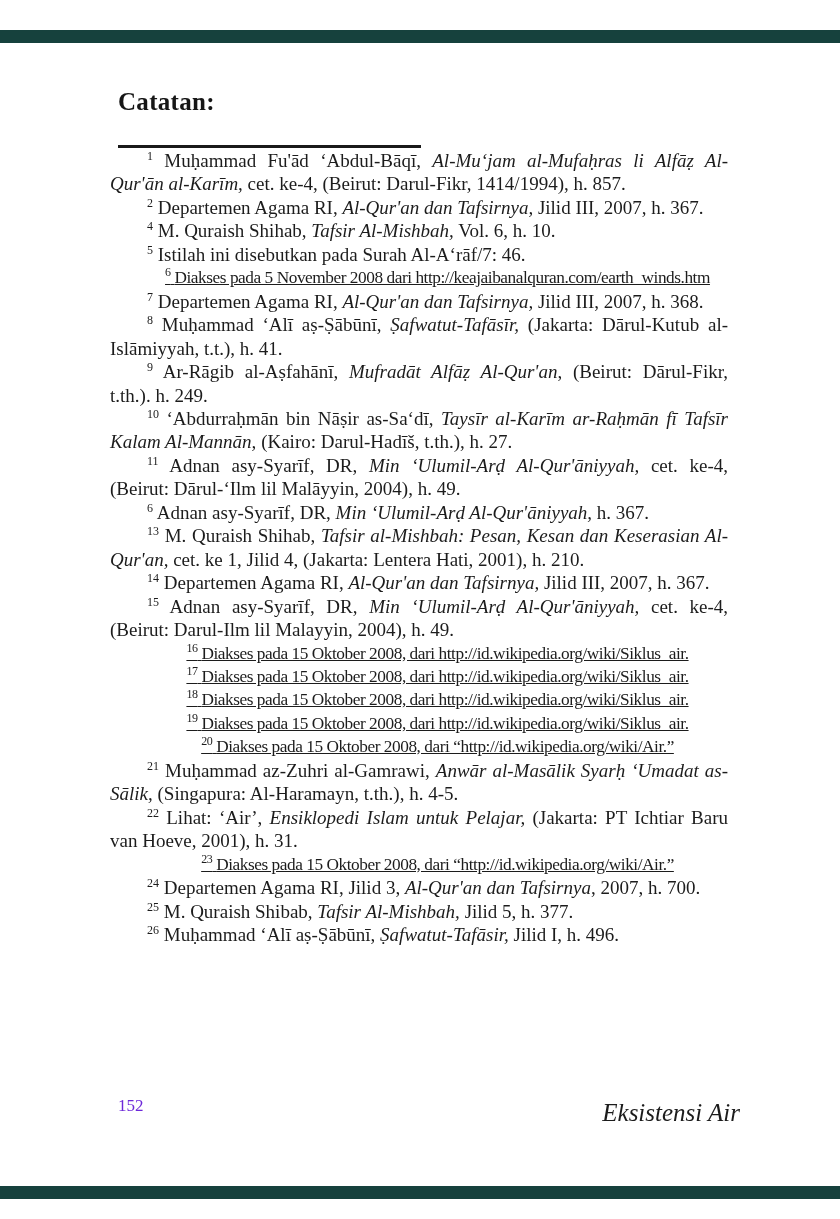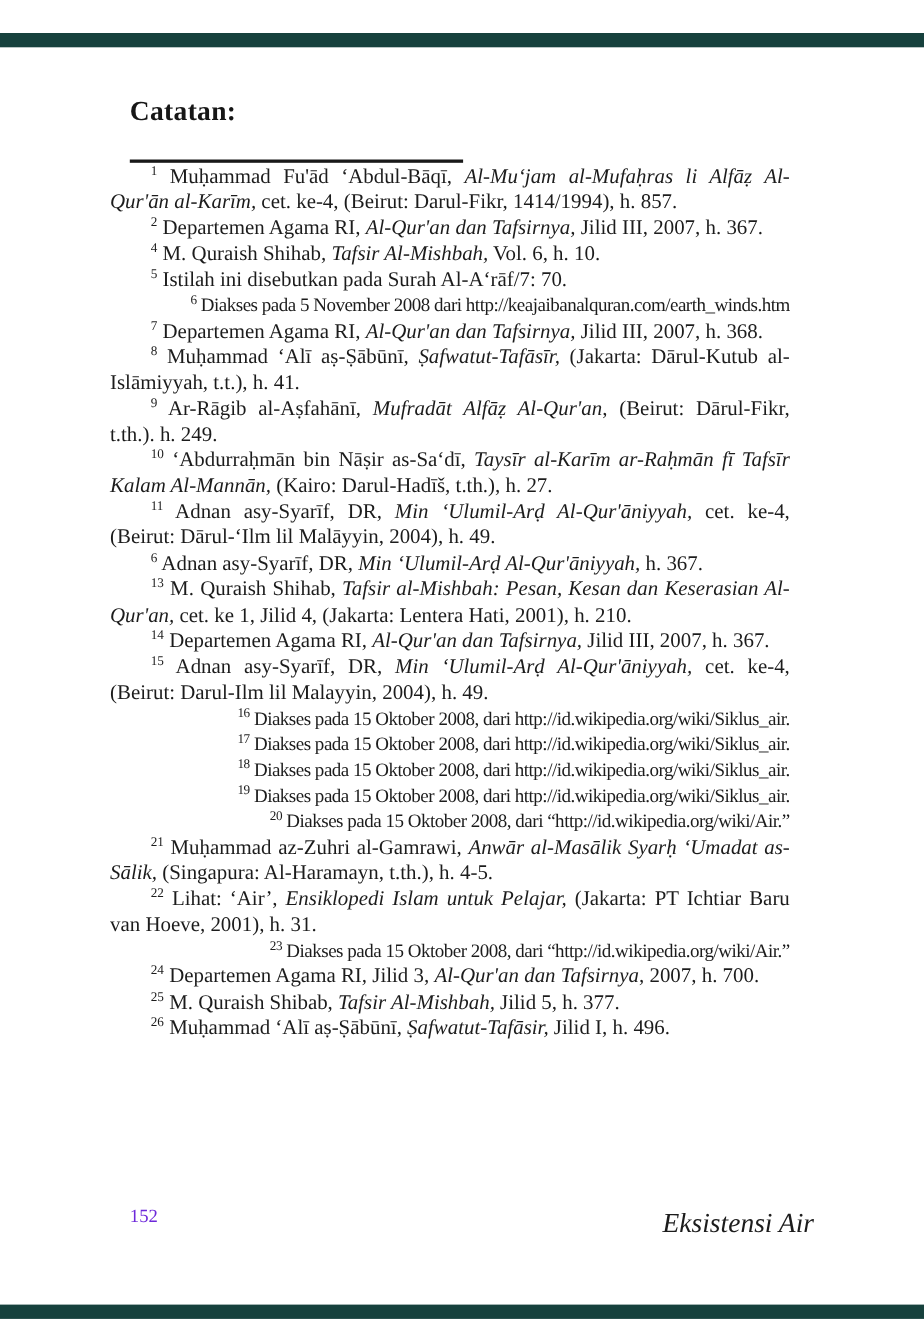--- a/index.html
+++ b/index.html
@@ -40,37 +40,38 @@
     position: absolute;
     left: 118px;
     top: 145px;
     width: 303px;
     height: 3px;
     background: #191919;
   }
 
   .footnotes {
     position: absolute;
-    left: 100px;
+    left: 110px;
     top: 149px;
     width: 618px;
     font-size: 19px;
     line-height: 23.45px;
     text-align: justify;
   }
   .footnotes p.note {
     margin: 0;
     padding: 0;
     text-indent: 37px;
   }
   .footnotes p.note.condensed {
     font-size: 17.3px;
     letter-spacing: -0.45px;
     white-space: nowrap;
-    text-align: right;
+    text-align: center;
+    text-decoration: underline;
   }
   .footnotes sup {
     font-size: 12px;
     line-height: 0;
   }
   .footnotes i { font-style: italic; }
 
   .page-number {
     position: absolute;
     left: 118px;
@@ -95,21 +96,21 @@
   <div class="scan-band top"></div>
 
   <h1 class="heading">Catatan:</h1>
 
   <div class="heading-rule"></div>
 
   <div class="footnotes">
       <p class="note"><sup>1</sup> <span>Muḥammad Fu'ād ‘Abdul-Bāqī, </span><i>Al-Mu‘jam al-Mufaḥras li Alfāẓ Al-Qur'ān al-Karīm,</i><span> cet. ke-4, (Beirut: Darul-Fikr, 1414/1994), h. 857.</span></p>
       <p class="note"><sup>2</sup> <span>Departemen Agama RI, </span><i>Al-Qur'an dan Tafsirnya,</i><span> Jilid III, 2007, h. 367.</span></p>
       <p class="note"><sup>4</sup> <span>M. Quraish Shihab, </span><i>Tafsir Al-Mishbah,</i><span> Vol. 6, h. 10.</span></p>
-      <p class="note"><sup>5</sup> <span>Istilah ini disebutkan pada Surah Al-A‘rāf/7: 70.</span></p>
+      <p class="note"><sup>5</sup> <span>Istilah ini disebutkan pada Surah Al-A‘rāf/7: 46.</span></p>
       <p class="note condensed"><sup>6</sup> <span>Diakses pada 5 November 2008 dari http://keajaibanalquran.com/earth_winds.htm</span></p>
       <p class="note"><sup>7</sup> <span>Departemen Agama RI, </span><i>Al-Qur'an dan Tafsirnya,</i><span> Jilid III, 2007, h. 368.</span></p>
       <p class="note"><sup>8</sup> <span>Muḥammad ‘Alī aṣ-Ṣābūnī, </span><i>Ṣafwatut-Tafāsīr,</i><span> (Jakarta: Dārul-Kutub al-Islāmiyyah, t.t.), h. 41.</span></p>
       <p class="note"><sup>9</sup> <span>Ar-Rāgib al-Aṣfahānī, </span><i>Mufradāt Alfāẓ Al-Qur'an</i><span>, (Beirut: Dārul-Fikr, t.th.). h. 249.</span></p>
       <p class="note"><sup>10</sup> <span>‘Abdurraḥmān bin Nāṣir as-Sa‘dī, </span><i>Taysīr al-Karīm ar-Raḥmān fī Tafsīr Kalam Al-Mannān,</i><span> (Kairo: Darul-Hadīš, t.th.), h. 27.</span></p>
       <p class="note"><sup>11</sup> <span>Adnan asy-Syarīf, DR, </span><i>Min ‘Ulumil-Arḍ Al-Qur'āniyyah,</i><span> cet. ke-4, (Beirut: Dārul-‘Ilm lil Malāyyin, 2004), h. 49.</span></p>
       <p class="note"><sup>6</sup> <span>Adnan asy-Syarīf, DR, </span><i>Min ‘Ulumil-Arḍ Al-Qur'āniyyah,</i><span> h. 367.</span></p>
       <p class="note"><sup>13</sup> <span>M. Quraish Shihab, </span><i>Tafsir al-Mishbah: Pesan, Kesan dan Keserasian Al-Qur'an,</i><span> cet. ke 1, Jilid 4,  (Jakarta: Lentera Hati, 2001), h. 210.</span></p>
       <p class="note"><sup>14</sup> <span>Departemen Agama RI, </span><i>Al-Qur'an dan Tafsirnya,</i><span> Jilid III, 2007, h. 367.</span></p>
       <p class="note"><sup>15</sup> <span>Adnan asy-Syarīf, DR, </span><i>Min ‘Ulumil-Arḍ Al-Qur'āniyyah,</i><span> cet. ke-4, (Beirut: Darul-Ilm lil Malayyin, 2004), h. 49.</span></p>

